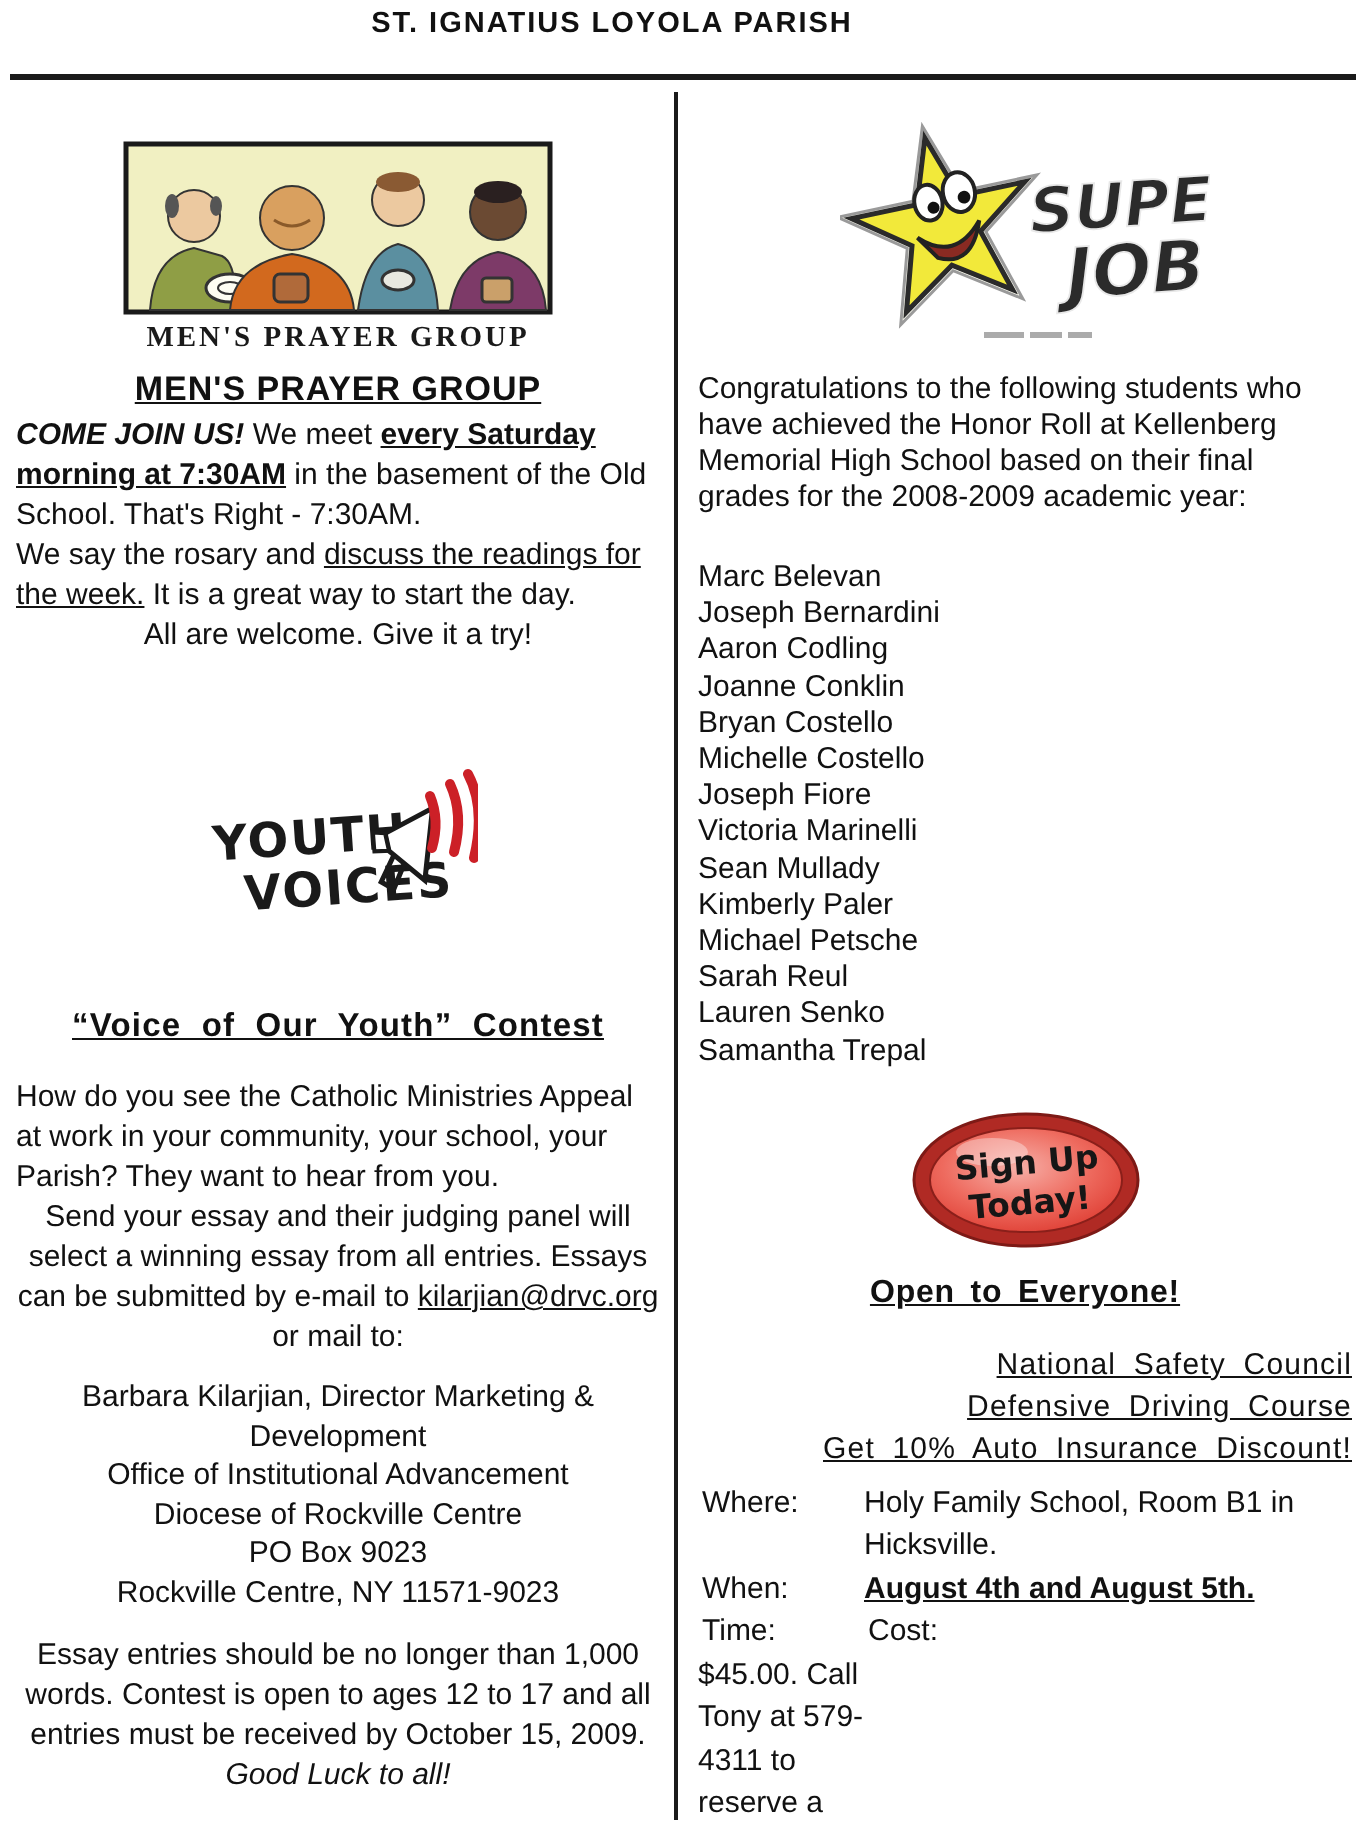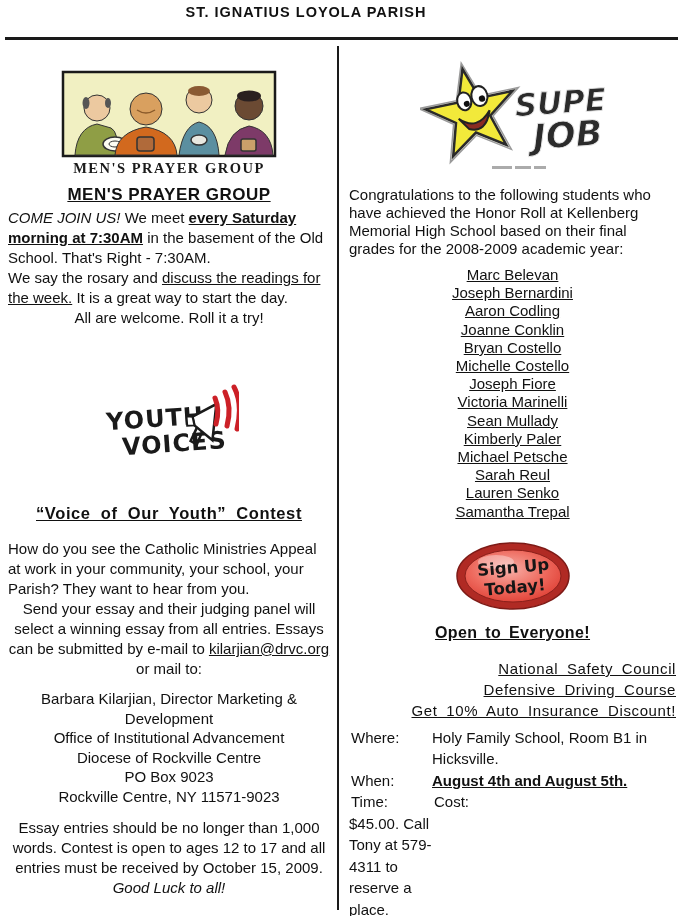--- a/index.html
+++ b/index.html
@@ -9,42 +9,42 @@
   .title { position:absolute; top:4px; left:0; width:612px; text-align:center;
            font-size:14.5px; font-weight:bold; letter-spacing:1px; }
   .hrule { position:absolute; top:37px; left:5px; width:673px; height:3px; background:#1a1a1a; }
   .vrule { position:absolute; top:46px; left:337px; width:2px; height:864px; background:#1a1a1a; }
 
   .col-left  { position:absolute; left:8px;  top:46px; width:322px; }
   .col-right { position:absolute; left:349px; top:46px; width:327px; }
 
   .para { font-size:15px; line-height:20px; }
   .center { text-align:center; }
-  .italic { font-style:italic; }
+  .italic { font-style:italic;font-weight:bold; }
   .bold { font-weight:bold; }
   .uline { text-decoration:underline; }
 
   .mpg-figure { width:232px; margin:20px auto 0; display:block; }
   .mpg-heading { margin-top:7px; text-align:center; font-size:17px; font-weight:bold;
                  text-decoration:underline; letter-spacing:0.5px; }
   .mpg-text { margin-top:3px; }
 
   .yv-logo { width:140px; margin:56px auto 0; display:block; }
 
   .contest-heading { margin-top:28px; text-align:center; font-size:16.5px; font-weight:bold;
                      text-decoration:underline; word-spacing:5px; letter-spacing:0.6px; }
   .contest-intro { margin-top:16px; }
   .contest-send  { text-align:center; }
   .address { margin-top:10px; text-align:center; font-size:15px; line-height:19.5px; }
   .rules { margin-top:12px; text-align:center; }
   .good-luck { text-align:center; font-style:italic; font-size:15px; line-height:20px; }
 
   .star-figure { width:185px; margin:14px auto 0; display:block; }
   .congrats { margin-top:12px; font-size:15px; line-height:18px; }
-  .names { margin-top:8px; text-align:center; font-size:15px;text-decoration:underline; }
+  .names { margin-top:22px; font-size:15px; }
   .names div { line-height:18.2px; }
   .signup-figure { width:118px; margin:20px auto 0; display:block; }
   .open-to { margin-top:13px; text-align:center; font-size:16px; font-weight:bold;
              text-decoration:underline; word-spacing:3px; letter-spacing:0.4px; }
   .course-head { margin-top:16px; text-align:right; font-size:15px; font-weight:normal;
                  line-height:21px; }
   .course-head div { text-decoration:underline; word-spacing:4px; letter-spacing:0.6px; }
   .details { margin-top:6px; display:grid; grid-template-columns:83px 1fr;
              font-size:15px; line-height:21.5px; column-gap:0; }
   .details .lbl { padding-left:2px; }
@@ -88,21 +88,21 @@
     </svg>
 
     <div class="mpg-heading">MEN'S PRAYER GROUP</div>
 
     <div class="para mpg-text">
       <span class="italic">COME JOIN US!</span><span>  We meet </span><span class="bold uline">every Saturday morning at 7:30AM</span><span> in the basement of the Old School.  That's Right - 7:30AM.</span>
     </div>
     <div class="para">
       <span>We say the rosary and </span><span class="uline">discuss the readings for the week.</span><span>  It is a great way to start the day.</span>
     </div>
-    <div class="para center">All are welcome.  Roll it a try!</div>
+    <div class="para center">All are welcome.  Give it a try!</div>
 
     <svg class="yv-logo" viewBox="0 0 140 92">
       <g transform="rotate(-4 70 46)">
         <text x="8" y="42" font-family="DejaVu Sans, sans-serif" font-weight="bold" font-size="24" letter-spacing="1" fill="#1a1a1a">YOUTH</text>
         <text x="22" y="68" font-family="DejaVu Sans, sans-serif" font-weight="bold" font-size="24" letter-spacing="1" fill="#1a1a1a">VOICES</text>
       </g>
       <g transform="translate(94,6) rotate(14)">
         <path d="M6,26 L26,8 L31,44 L10,34 Z" fill="#ffffff" stroke="#1a1a1a" stroke-width="2.5"></path>
         <path d="M0,27 L6,26 L10,34 L3,36 Z" fill="#ffffff" stroke="#1a1a1a" stroke-width="2"></path>
         <path d="M13,35 L10,50 L17,52 L19,38" fill="none" stroke="#1a1a1a" stroke-width="2.5"></path>

